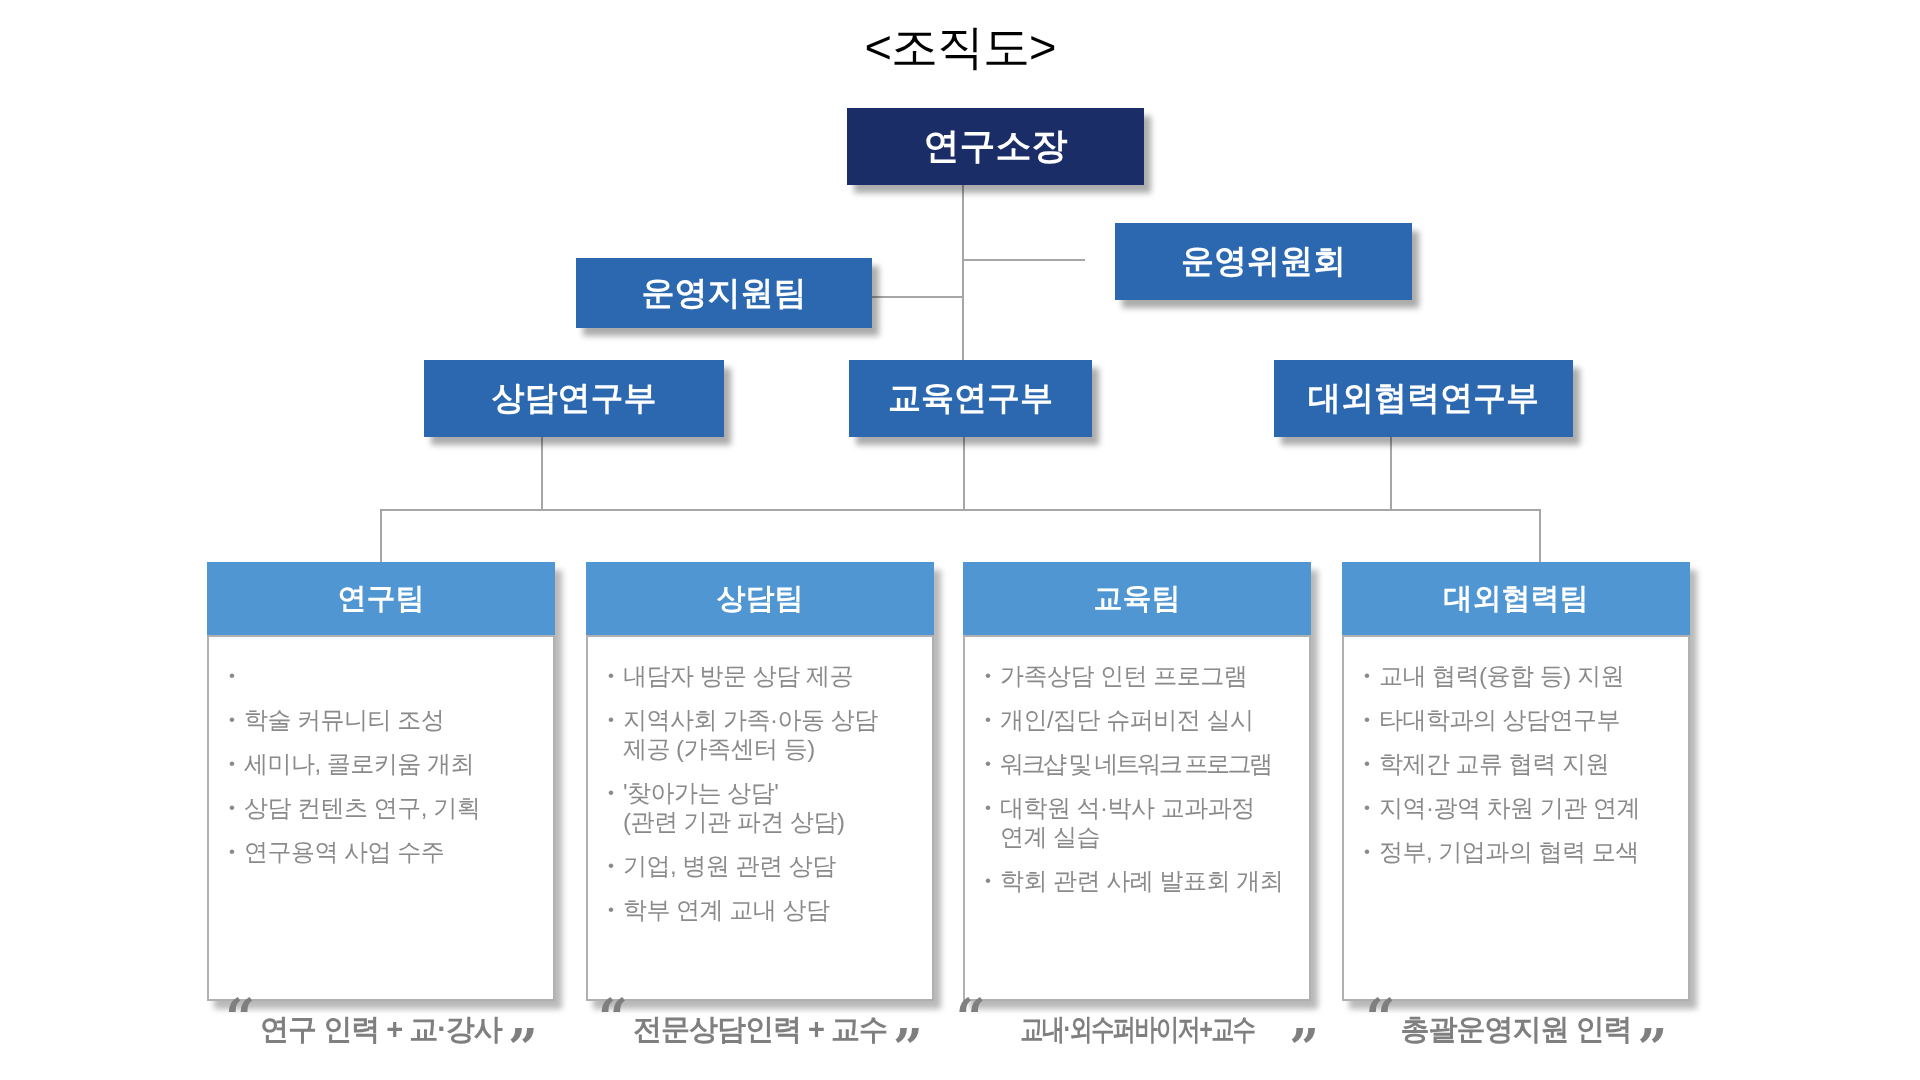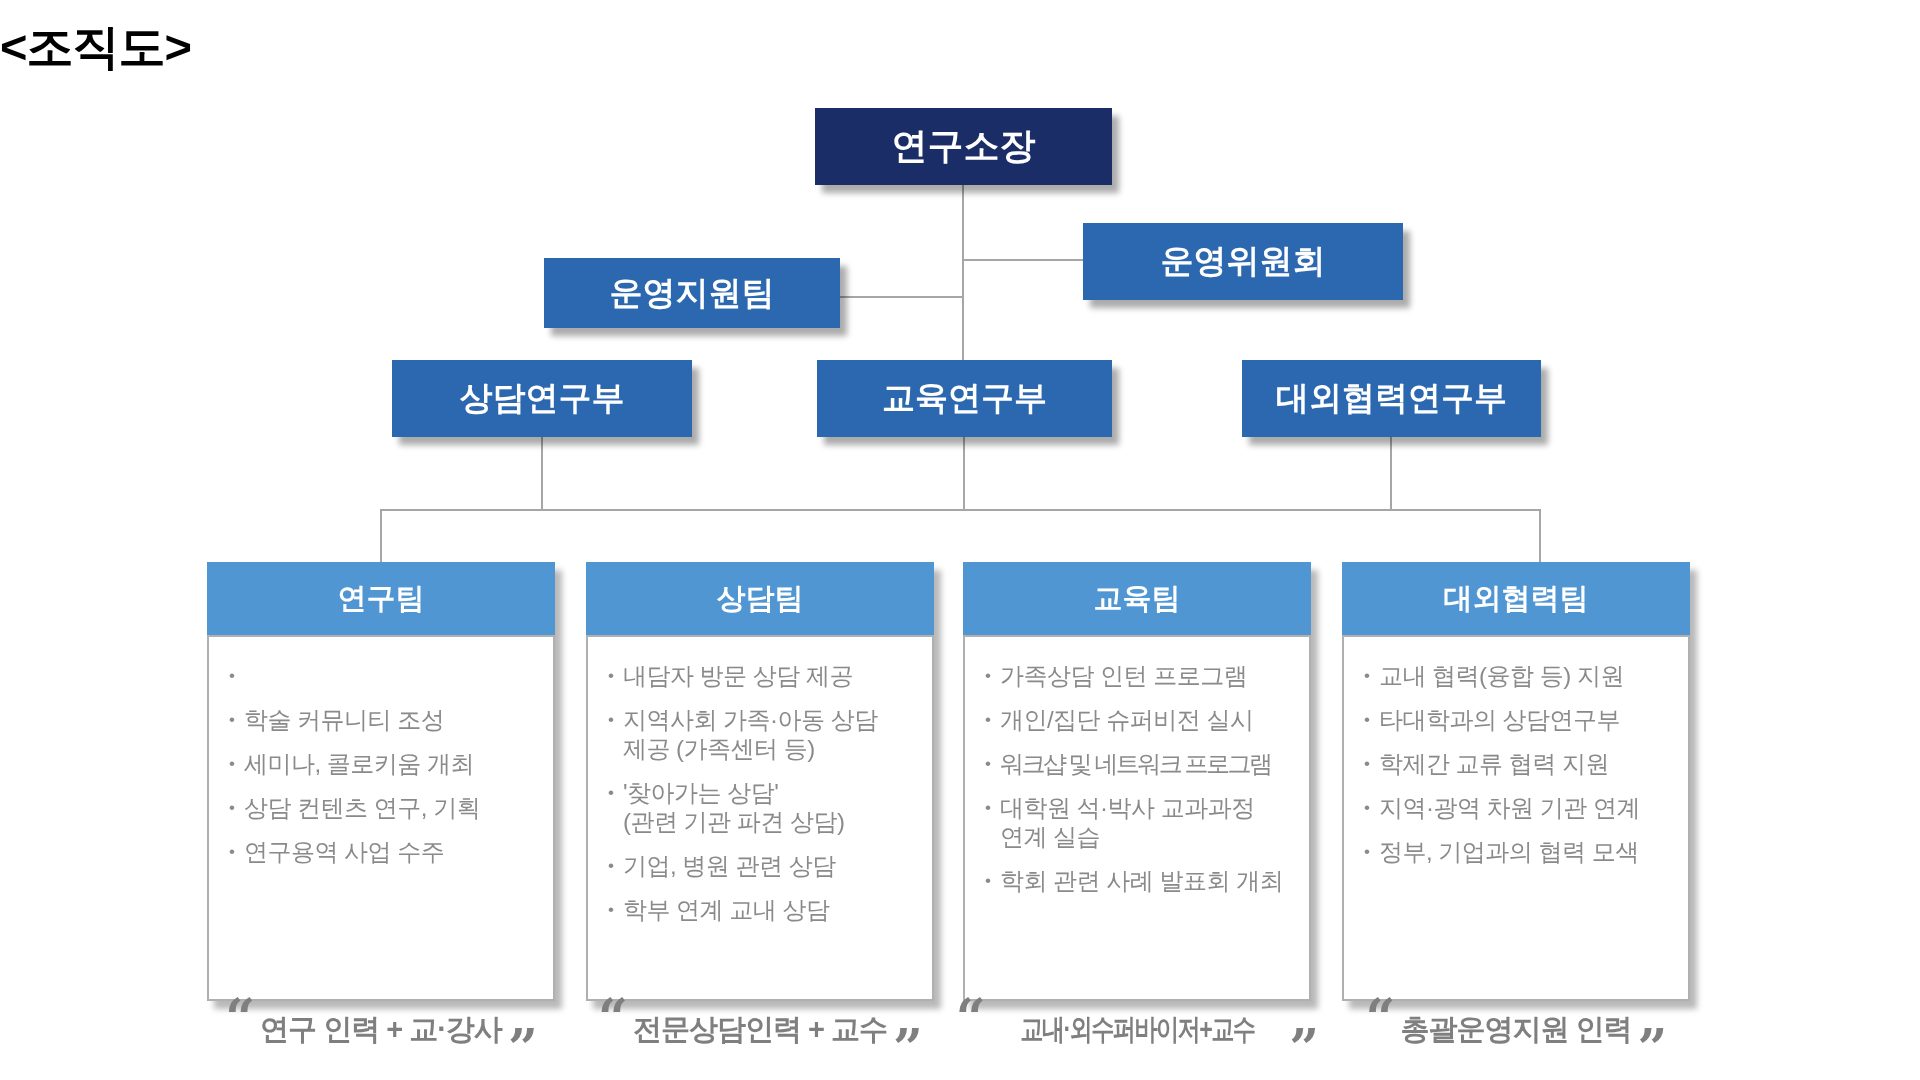--- a/index.html
+++ b/index.html
@@ -1,33 +1,33 @@
 <!DOCTYPE html>
 <html><head>
 <meta charset="utf-8">
 <style>
   html,body{margin:0;padding:0;background:#ffffff;}
   .canvas{
     position:relative;width:1920px;height:1080px;background:#ffffff;overflow:hidden;
     font-family:"Liberation Sans","DejaVu Sans",sans-serif;
   }
   .chart-title{
-    position:absolute;top:16px;left:0;width:1920px;text-align:left;
-    font-size:47px;font-weight:bold;color:#000000;letter-spacing:-1px;
+    position:absolute;top:16px;left:0;width:1920px;text-align:center;
+    font-size:47px;font-weight:normal;color:#000000;letter-spacing:-1px;
   }
   .node{
     position:absolute;display:flex;align-items:center;justify-content:center;
-    color:#ffffff;font-weight:bold;box-shadow:7px 8px 6px rgba(0,0,0,0.33);
+    color:#ffffff;font-weight:bold;box-shadow:7px 8px 6px rgba(0,0,0,0.33);margin-left:32px;
   }
   .node-director{left:815px;top:108px;width:297px;height:77px;background:#1b2d66;font-size:36px;}
   .node-blue{background:#2b68b0;font-size:33px;}
   .node-support{left:544px;top:258px;width:296px;height:70px;}
-  .node-steering{left:1083px;top:223px;width:320px;height:77px;}
+  .node-steering{left:1083px;top:223px;width:297px;height:77px;}
   .node-dept1{left:392px;top:360px;width:300px;height:77px;}
-  .node-dept2{left:817px;top:360px;width:295px;height:77px;}
+  .node-dept2{left:817px;top:360px;width:243px;height:77px;}
   .node-dept3{left:1242px;top:360px;width:299px;height:77px;font-family:Liberation Serif, serif;}
 
   .line{position:absolute;background:#a6a6a6;}
 
   .team{position:absolute;top:562px;width:348px;box-shadow:7px 8px 6px rgba(0,0,0,0.28);}
   .team1{left:207px;}  .team2{left:586px;}  .team3{left:963px;}  .team4{left:1342px;}
   .team-header{
     height:73px;background:#5096d2;color:#ffffff;font-weight:bold;font-size:29px;
     display:flex;align-items:center;justify-content:center;
   }

